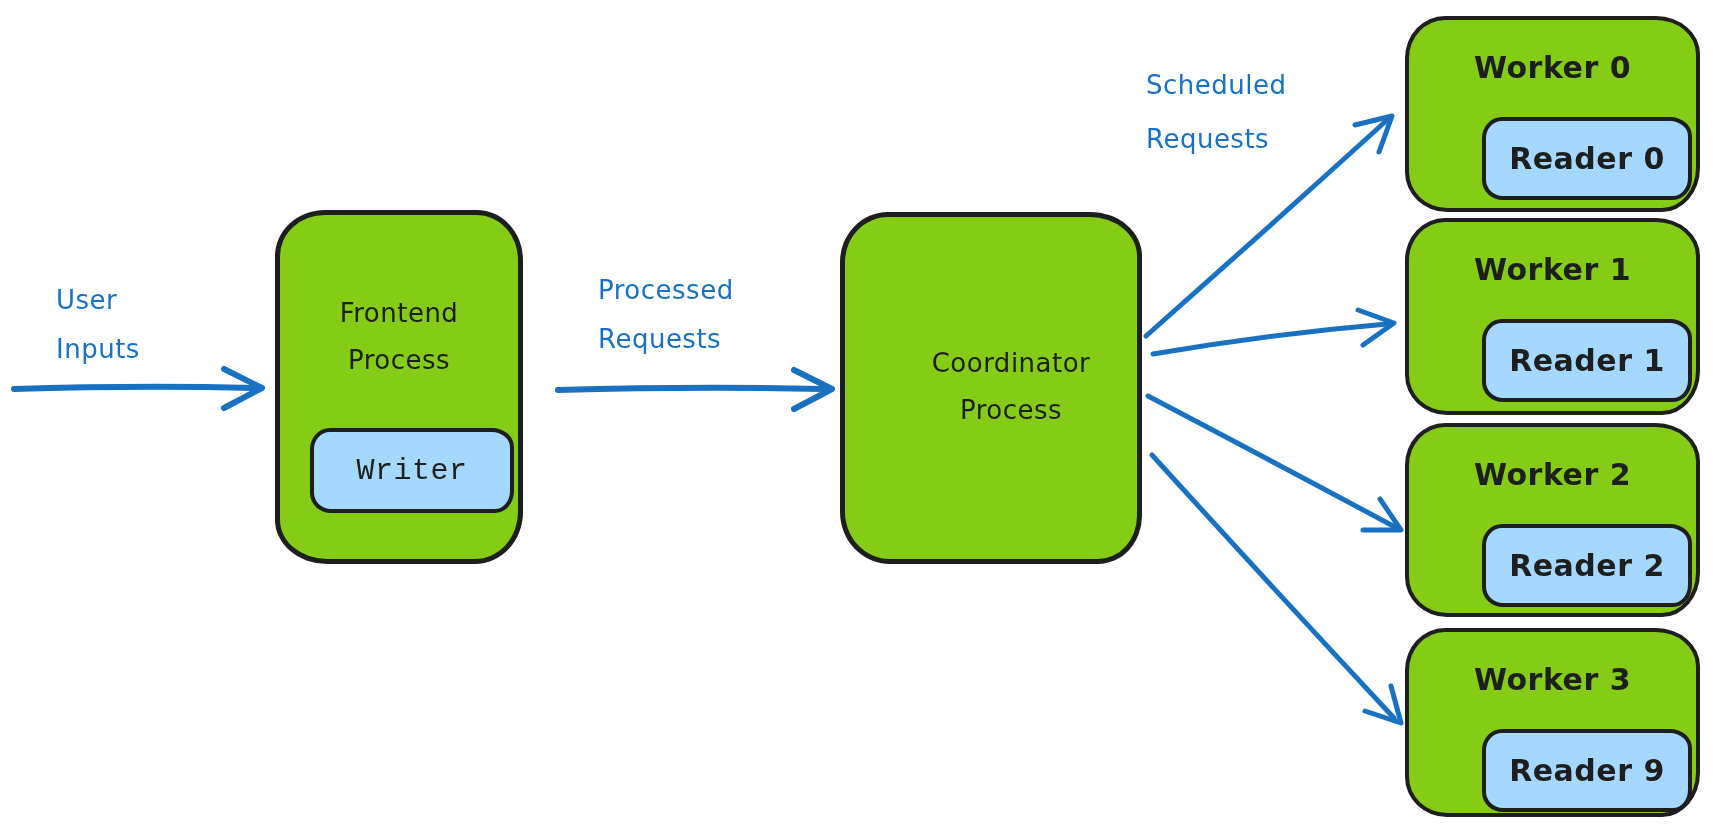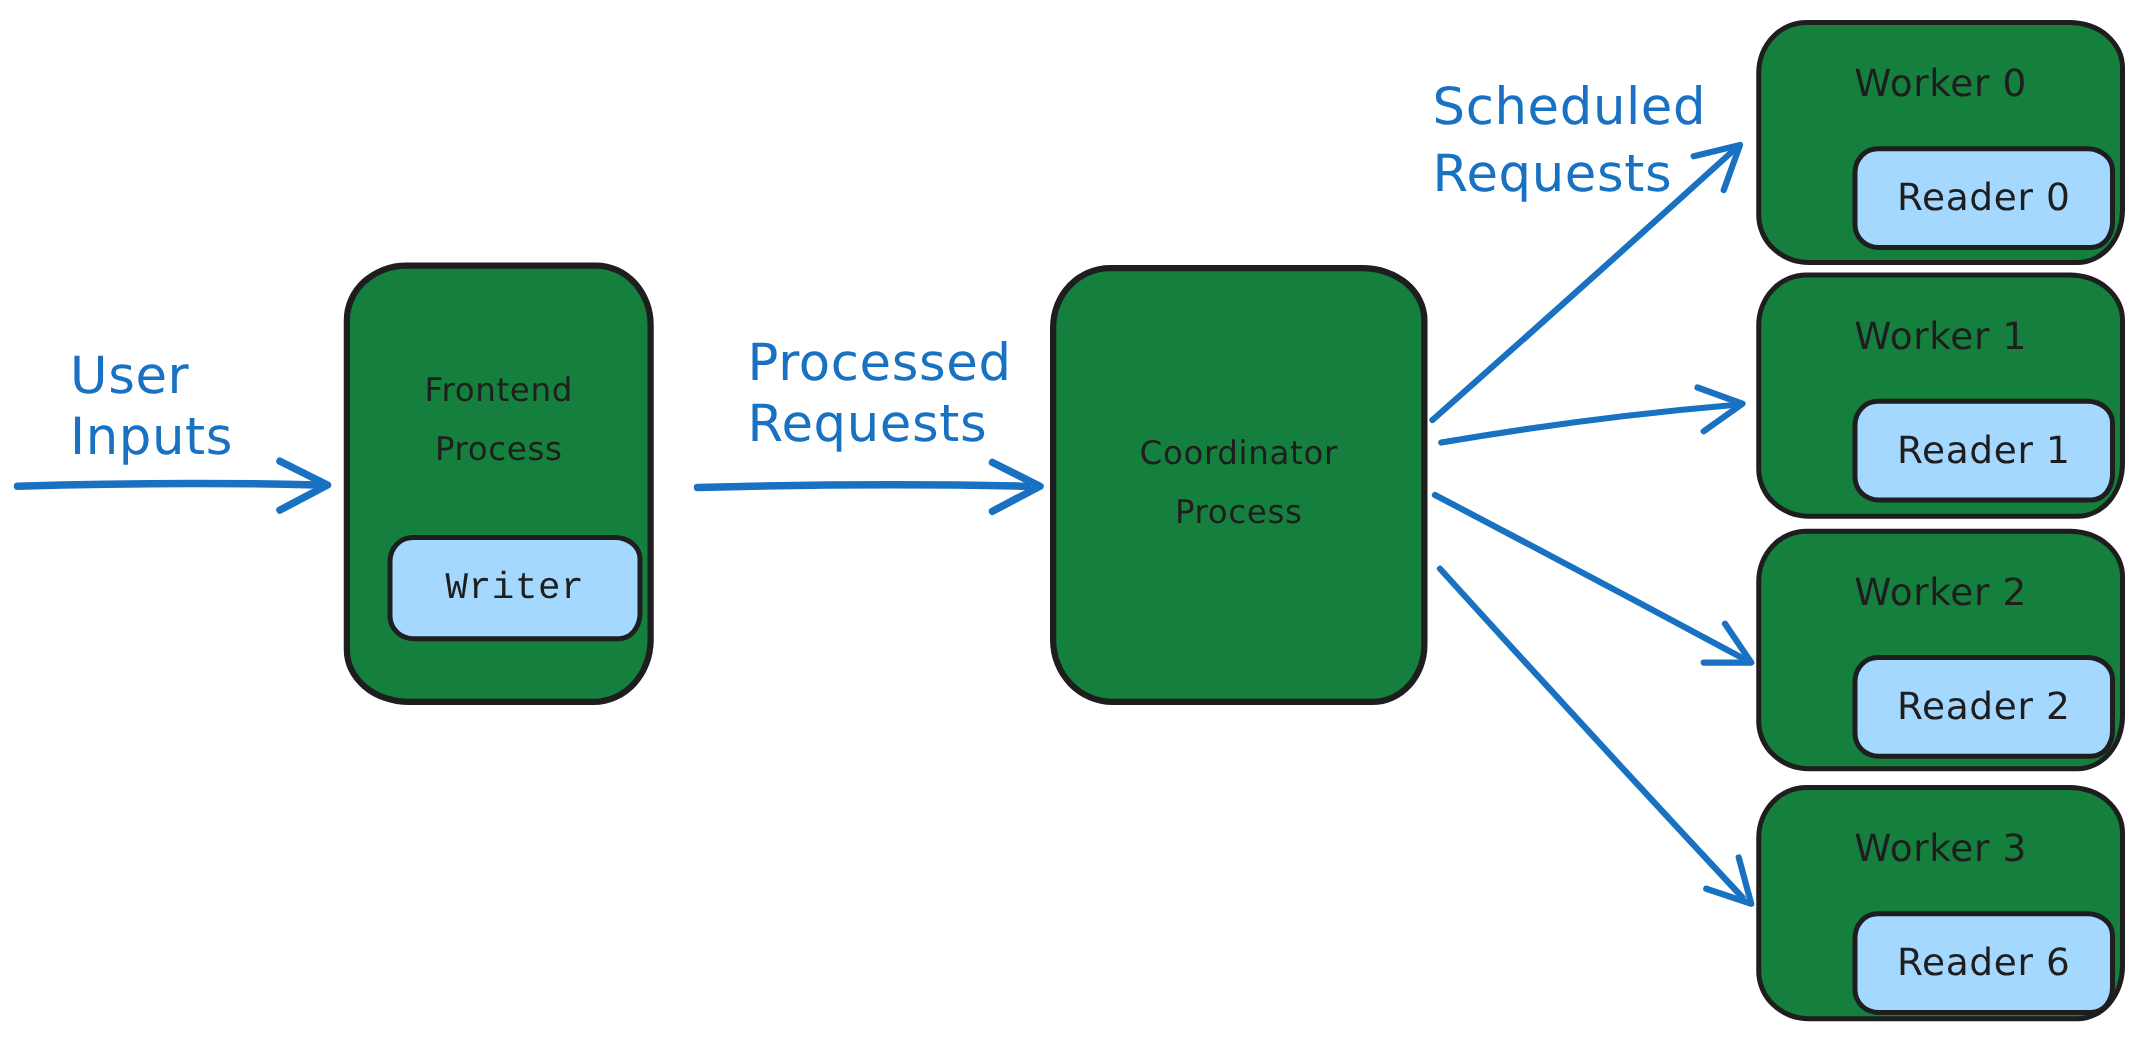--- a/index.html
+++ b/index.html
@@ -21,21 +21,22 @@
   .arrows path{fill:none;stroke:var(--blue);stroke-linecap:round;stroke-linejoin:round;}
   .arrows .shaft-main{stroke-width:6;}
   .arrows .head-main{stroke-width:6;}
   .arrows .shaft-fan{stroke-width:5;}
   .arrows .head-fan{stroke-width:5;}
 
   .box{
     position:absolute;
     box-sizing:border-box;
     border:4px solid var(--ink);
-    background:#15803d;
+    background:#84cc16;
+    font-weight:bold;
   }
   .process-box{border-width:5px;}
   .frontend{left:275px;top:210px;width:248px;height:354px;border-radius:50px 46px 48px 52px / 46px 50px 52px 44px;}
   .coordinator{left:840px;top:212px;width:302px;height:352px;border-radius:48px 52px 44px 50px / 50px 44px 48px 52px;}
   .worker{left:1405px;width:295px;border-radius:40px 44px 38px 42px / 42px 38px 44px 40px;}
 
   .node-label{
     position:absolute;
     text-align:center;
     font-size:26px;
@@ -55,21 +56,21 @@
     border-radius:20px 22px 19px 21px / 21px 19px 22px 20px;
     display:flex;align-items:center;justify-content:center;
     font-size:30px;letter-spacing:0.5px;
   }
   .writer{left:310px;top:428px;width:204px;height:85px;font-family:Liberation Mono, monospace;}
   .reader{left:45px;top:97px;width:210px;height:83px;margin-left:28px;}
 
   .annotation{
     position:absolute;
     color:var(--blue);
-    font-size:41px;
+    font-size:26px;
     line-height:49px;
     letter-spacing:0.5px;
     white-space:pre-line;
   }
   .user-inputs{left:56px;top:276px;}
   .processed-requests{left:598px;top:266px;}
   .scheduled-requests{left:1146px;top:58px;line-height:54px;}
 </style>
 </head>
 <body>
@@ -117,21 +118,21 @@
 Requests</div>
 
   <div class="box process-box frontend"></div>
   <div class="node-label" style="left:275px;top:290px;width:248px;">Frontend
 Process</div>
   <div class="child-box writer">
     <span>Writer</span>
   </div>
 
   <div class="box process-box coordinator"></div>
-  <div class="node-label" style="left:840px;top:340px;width:302px;">Coordinator
+  <div class="node-label" style="left:840px;top:340px;width:302px;padding-left:20px;">Coordinator
 Process</div>
 
   <div class="box worker" style="top:16px;height:196px;">
     <div class="worker-label">Worker 0</div>
     <div class="child-box reader">
       <span>Reader 0</span>
     </div>
   </div>
 
   <div class="box worker" style="top:218px;height:197px;">
@@ -144,17 +145,17 @@
   <div class="box worker" style="top:423px;height:194px;">
     <div class="worker-label">Worker 2</div>
     <div class="child-box reader">
       <span>Reader 2</span>
     </div>
   </div>
 
   <div class="box worker" style="top:628px;height:189px;">
     <div class="worker-label">Worker 3</div>
     <div class="child-box reader">
-      <span>Reader 6</span>
+      <span>Reader 9</span>
     </div>
   </div>
 
 </div>
 
 </body></html>

